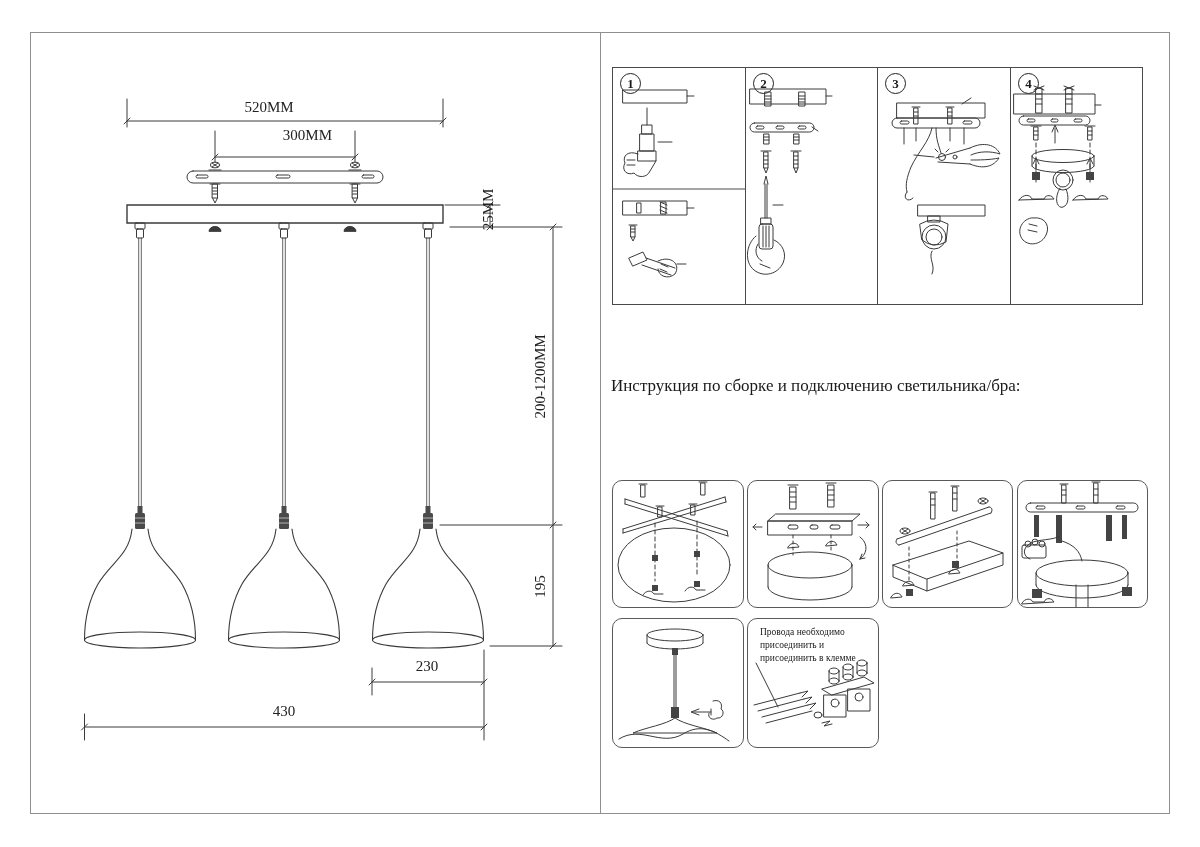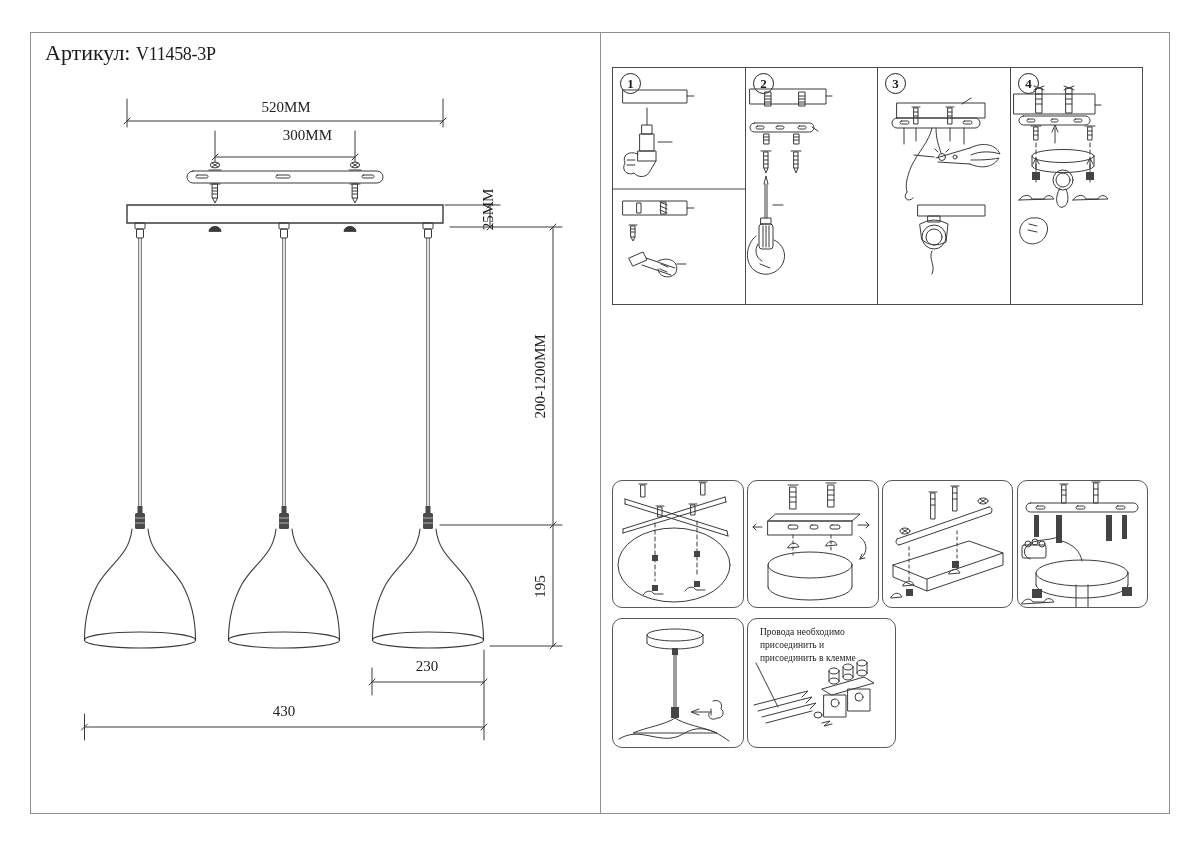--- a/index.html
+++ b/index.html
@@ -27,24 +27,20 @@
   .note{position:absolute;font-size:9.5px;line-height:1.35;}
 </style>
 </head>
 <body>
 
 <div class="page">
 
   <div class="frame"></div>
   <div class="vdiv"></div>
 
-  <div class="article">
-    <span>Артикул:</span>
-    <span class="val">V11458-3P</span>
-  </div>
 
   <svg class="abs" style="left:30px;top:32px" width="575" height="782" viewBox="30 32 575 782" fill="none" stroke="#3b3b3b" stroke-width="1" stroke-linecap="round">
 
     <line x1="127" y1="99" x2="127" y2="127"></line>
     <line x1="443" y1="99" x2="443" y2="127"></line>
     <line x1="127" y1="121" x2="443" y2="121"></line>
     <line x1="124" y1="124" x2="130" y2="118"></line>
       <line x1="440" y1="124" x2="446" y2="118"></line>
 
     <line x1="215" y1="131" x2="215" y2="162"></line>
@@ -149,21 +145,21 @@
     <line x1="372" y1="682" x2="484" y2="682"></line>
     <line x1="369" y1="685" x2="375" y2="679"></line>
       <line x1="481" y1="685" x2="487" y2="679"></line>
 
     <line x1="84.5" y1="714" x2="84.5" y2="740"></line>
     <line x1="84.5" y1="727" x2="484" y2="727"></line>
     <line x1="81.5" y1="730" x2="87.5" y2="724"></line>
       <line x1="481" y1="730" x2="487" y2="724"></line>
   </svg>
 
-  <span class="dim" style="left:241px;top:100px;width:90px;">520MM</span>
+  <span class="dim" style="left:224px;top:100px;width:90px;">520MM</span>
   <span class="dim" style="left:242px;top:128px;width:90px;text-align:right;">300MM</span>
   <span class="dim rot" style="left:458px;top:202px;width:60px;">25MM</span>
   <span class="dim rot" style="left:484px;top:369px;width:112px;">200-1200MM</span>
   <span class="dim rot" style="left:510px;top:579px;width:60px;">195</span>
   <span class="dim" style="left:382px;top:659px;width:90px;">230</span>
   <span class="dim" style="left:239px;top:704px;width:90px;">430</span>
 
   <div class="panel">
 
     <div class="cell" style="left:0;width:132px;">
@@ -341,20 +337,21 @@
         <path d="M8,132 C12,126 19,126 21,131 L33,131 C35,126 41,127 43,131 L8,132 z"></path>
         <path d="M62,132 C66,126 73,126 75,131 L87,131 C89,126 95,127 97,131 L62,132 z"></path>
         <path d="M20,150 C10,152 5,164 12,172 C19,179 31,176 35,167 C39,159 35,151 27,150 z"></path>
         <path d="M18,156 l8,2 M17,162 l9,2"></path>
         <line x1="84" y1="37" x2="90" y2="37"></line>
       </svg>
 
     </div>
   </div>
 
+  <div class="heading">Инструкция по сборке и подключению светильника/бра:</div>
 
   <div class="ibox" style="left:612px;top:480px;width:132px;height:128px;">
     <svg width="130" height="126" fill="none" stroke="#3b3b3b" stroke-width="1" stroke-linecap="round">
       <path d="M10,48 L112,16 M10,52 L113,21 M10,48 L10,52 M112,16 L113,21"></path>
       <path d="M12,18 L114,50 M12,23 L115,55 M12,18 L12,23 M114,50 L115,55"></path>
       <g>
         <rect x="28" y="4" width="4" height="12"></rect>
           <line x1="26" y1="3" x2="34" y2="3"></line>
         <rect x="88" y="2" width="4" height="12"></rect>
           <line x1="86" y1="1" x2="94" y2="1"></line>
@@ -483,21 +480,21 @@
       <rect x="58" y="88" width="8" height="11" fill="#444" stroke="none"></rect>
       <path d="M62,99 C52,106 34,108 20,114 L104,114 C90,108 72,106 62,99"></path>
       <path d="M6,120 C28,106 48,128 70,115 C88,104 102,112 116,122"></path>
       <line x1="80" y1="93" x2="98" y2="93"></line>
         <line x1="98" y1="90" x2="98" y2="96"></line>
       <path d="M100,82 C106,80 110,84 108,90 C112,92 110,100 104,99 C100,102 94,99 96,94"></path>
       <path d="M86,90 L78,93 L86,96"></path>
     </svg>
   </div>
 
-  <div class="ibox" style="left:747px;top:618px;width:149px;height:130px;">
+  <div class="ibox" style="left:747px;top:618px;width:132px;height:130px;">
     <svg width="133" height="128" fill="none" stroke="#3b3b3b" stroke-width="1" stroke-linecap="round" style="position:absolute;left:0;top:0;">
       <line x1="8" y1="44" x2="30" y2="88"></line>
       <path d="M6,86 L52,74 M10,92 L56,80 M14,98 L60,86 M18,104 L64,92"></path>
       <path d="M52,74 L60,72 L54,78 M56,80 L64,78 L58,84 M60,86 L68,84 L62,90"></path>
       <path d="M74,70 L116,58 L126,64 L84,76 z"></path>
       <rect x="76" y="76" width="22" height="22"></rect>
       <rect x="100" y="70" width="22" height="22"></rect>
       <circle cx="87" cy="84" r="4"></circle>
         <circle cx="111" cy="78" r="4"></circle>
       <g>

